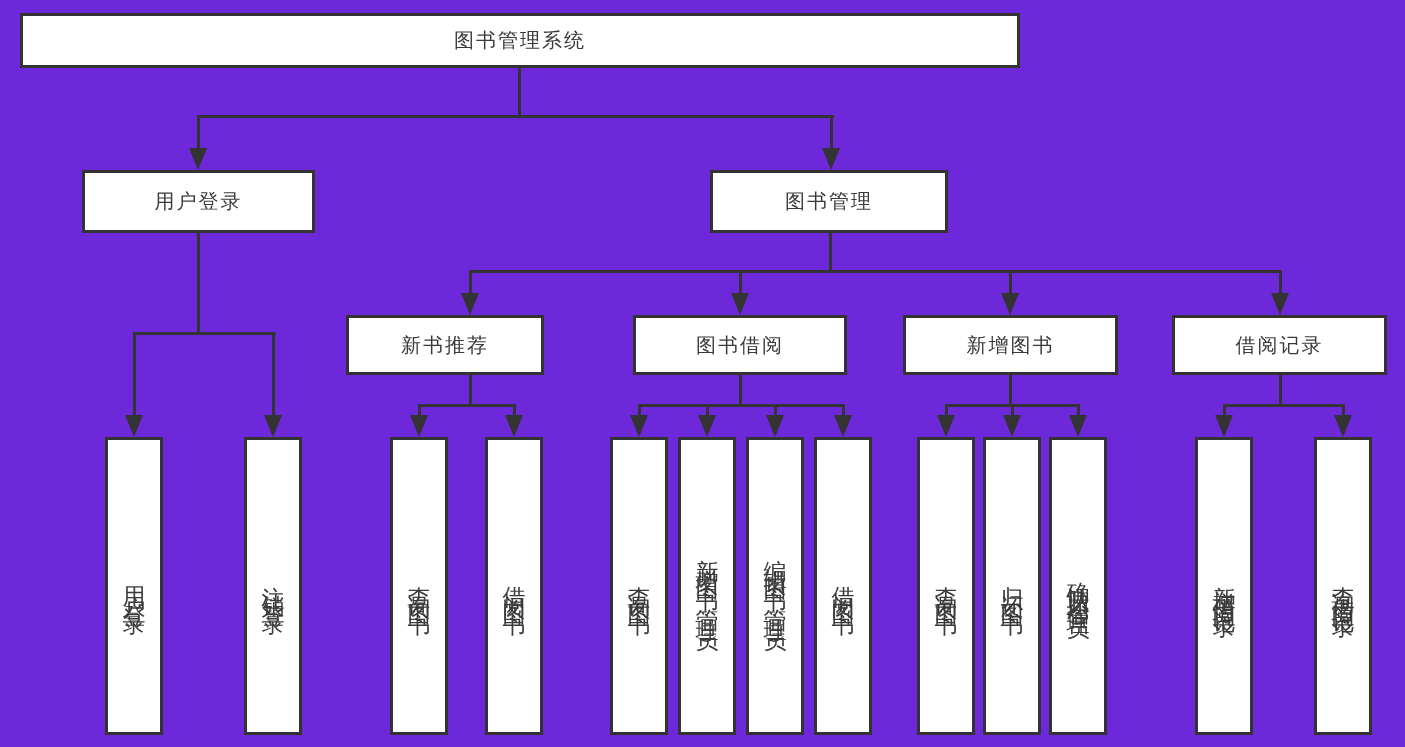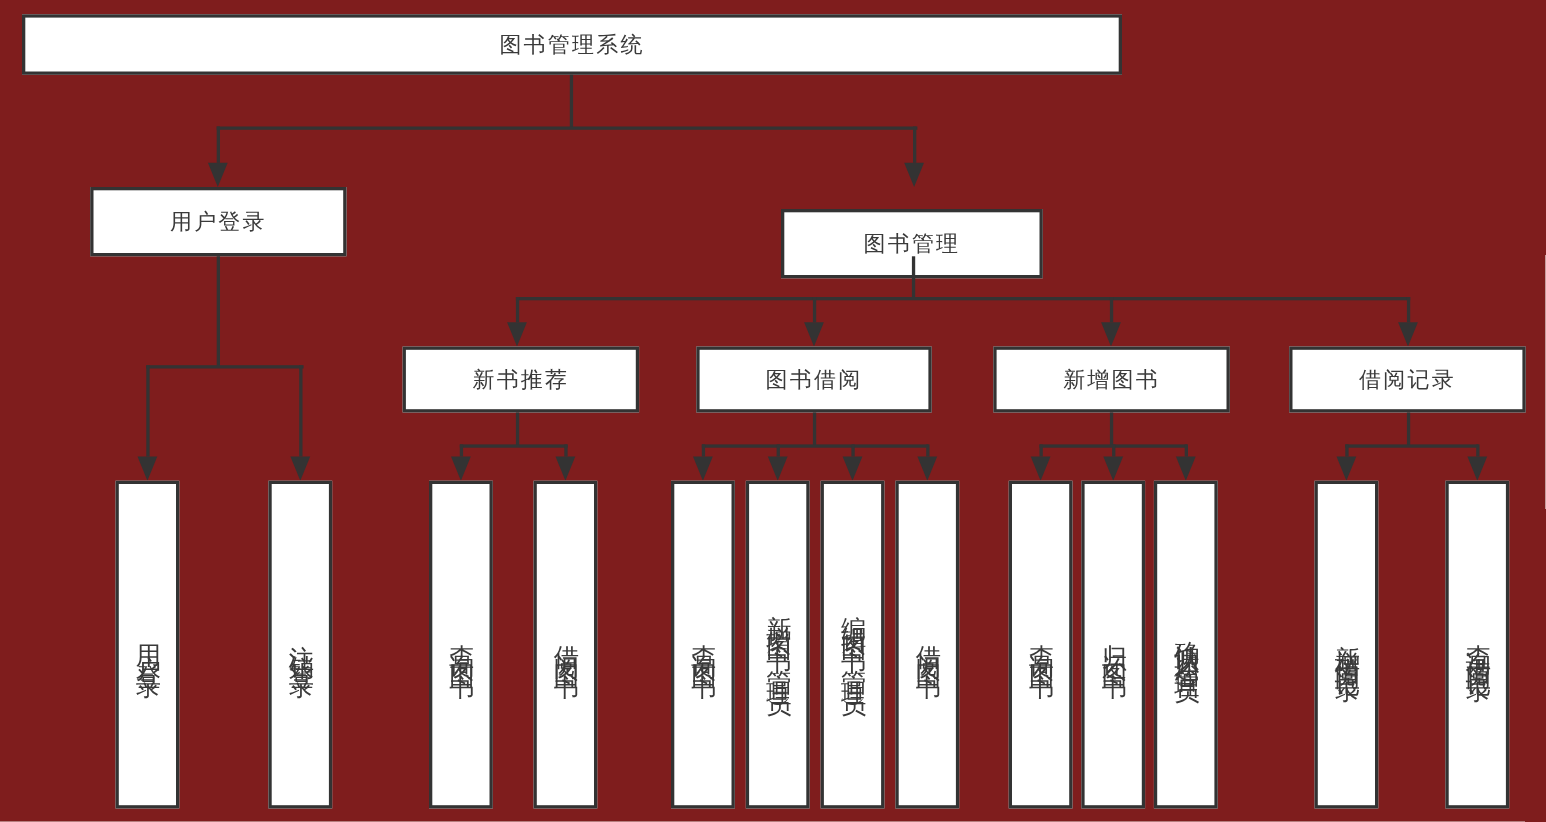--- a/index.html
+++ b/index.html
@@ -1,17 +1,17 @@
 <!DOCTYPE html>
 <html><head>
 <meta charset="utf-8">
 <style>
   html,body { margin:0; padding:0; background:#ffffff; }
   .stage {
-    position:relative; width:1405px; height:747px; background:#7f1d1d;
+    position:relative; width:1405px; height:747px; background:#6d28d9;
     font-family:"DejaVu Sans","Liberation Sans",sans-serif; color:#3a3a3a;
     overflow:hidden;
   }
   .node {
     position:absolute; box-sizing:border-box;
     border:3px solid #333333; background:#ffffff;
     display:flex; align-items:center; justify-content:center;
     font-size:20px; letter-spacing:2px; color:#3a3a3a;
   }
   .leaf {
@@ -52,21 +52,21 @@
   <div class="vline" style="left:518px; top:68px;  height:49px;"></div>
   <div class="hline" style="left:197px; top:115px; width:637px;"></div>
   <div class="vline" style="left:197px; top:115px; height:33px;"></div>
   <div class="arrow" style="left:189px; top:148px;"></div>
   <div class="vline" style="left:830px; top:115px; height:33px;"></div>
   <div class="arrow" style="left:822px; top:148px;"></div>
 
   <div class="node" style="left:82px; top:170px; width:233px; height:63px;">
     <span>用户登录</span>
   </div>
-  <div class="node" style="left:710px; top:170px; width:238px; height:63px;margin-top:20px;">
+  <div class="node" style="left:710px; top:170px; width:238px; height:63px;">
     <span>图书管理</span>
   </div>
 
   <div class="vline" style="left:197px; top:233px; height:101px;"></div>
   <div class="hline" style="left:133px; top:332px; width:143px;"></div>
   <div class="vline" style="left:133px; top:332px; height:83px;"></div>
   <div class="arrow" style="left:125px; top:415px;"></div>
   <div class="vline" style="left:272px; top:332px; height:83px;"></div>
   <div class="arrow" style="left:264px; top:415px;"></div>
 
@@ -74,21 +74,21 @@
   <div class="hline" style="left:469px; top:270px; width:813px;"></div>
   <div class="vline" style="left:469px;  top:270px; height:23px;"></div>
   <div class="arrow" style="left:461px;  top:293px;"></div>
   <div class="vline" style="left:739px;  top:270px; height:23px;"></div>
   <div class="arrow" style="left:731px;  top:293px;"></div>
   <div class="vline" style="left:1009px; top:270px; height:23px;"></div>
   <div class="arrow" style="left:1001px; top:293px;"></div>
   <div class="vline" style="left:1279px; top:270px; height:23px;"></div>
   <div class="arrow" style="left:1271px; top:293px;"></div>
 
-  <div class="node" style="left:366px; top:315px; width:215px; height:60px;align-items:center;">
+  <div class="node" style="left:346px; top:315px; width:198px; height:60px;align-items:center;">
     <span>新书推荐</span>
   </div>
   <div class="node" style="left:633px; top:315px; width:214px; height:60px;">
     <span>图书借阅</span>
   </div>
   <div class="node" style="left:903px; top:315px; width:215px; height:60px;">
     <span>新增图书</span>
   </div>
   <div class="node" style="left:1172px; top:315px; width:215px; height:60px;">
     <span>借阅记录</span>

